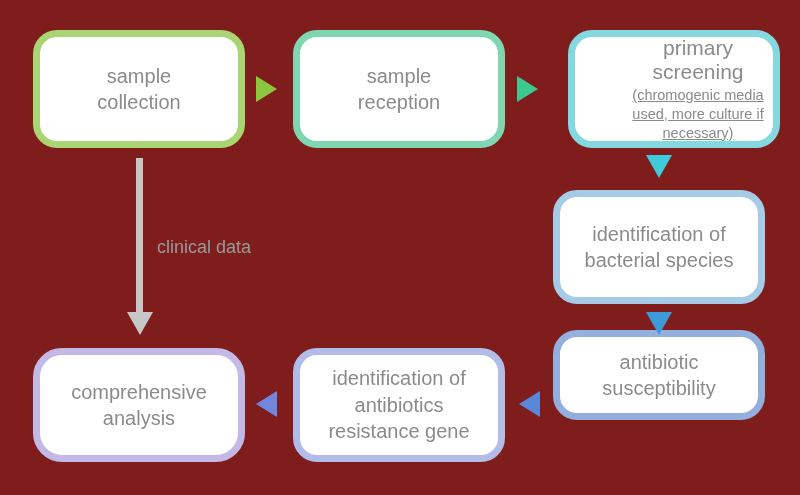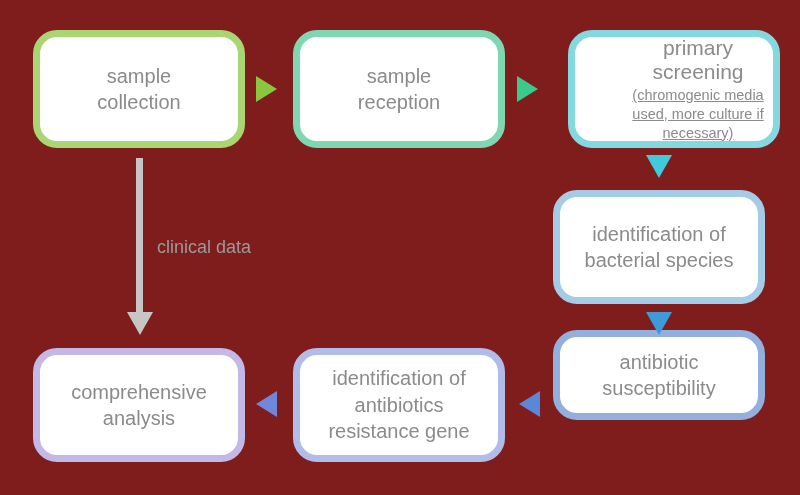--- a/index.html
+++ b/index.html
@@ -33,21 +33,21 @@
   .node .label { white-space: pre-line; }
   .node .title { font-size: 21px; line-height: 1.15; }
   .node .subtitle { font-size: 14.5px; line-height: 1.3; white-space: pre-line; margin-top: 2px; text-decoration: underline; }
 
   .n1 { left: 33px;  top: 30px; }
   .n2 { left: 293px; top: 30px; }
   .n3 { left: 568px; top: 30px; padding-left: 48px; }
   .n4 { left: 553px; top: 190px; height: 114px; }
   .n5 { left: 553px; top: 330px; height: 90px; }
   .n6 { left: 293px; top: 348px; height: 114px; }
-  .n7 { left: 33px;  top: 348px; height: 114px; }
+  .n7 { left: 33px;  top: 348px; height: 114px; border-radius: 29px; }
 
   
   .tri { position: absolute; width: 0; height: 0; }
   .tri-right {
     border-top: 13px solid transparent;
     border-bottom: 13px solid transparent;
     border-left: 21px solid #999;
   }
   .tri-left {
     border-top: 13px solid transparent;

